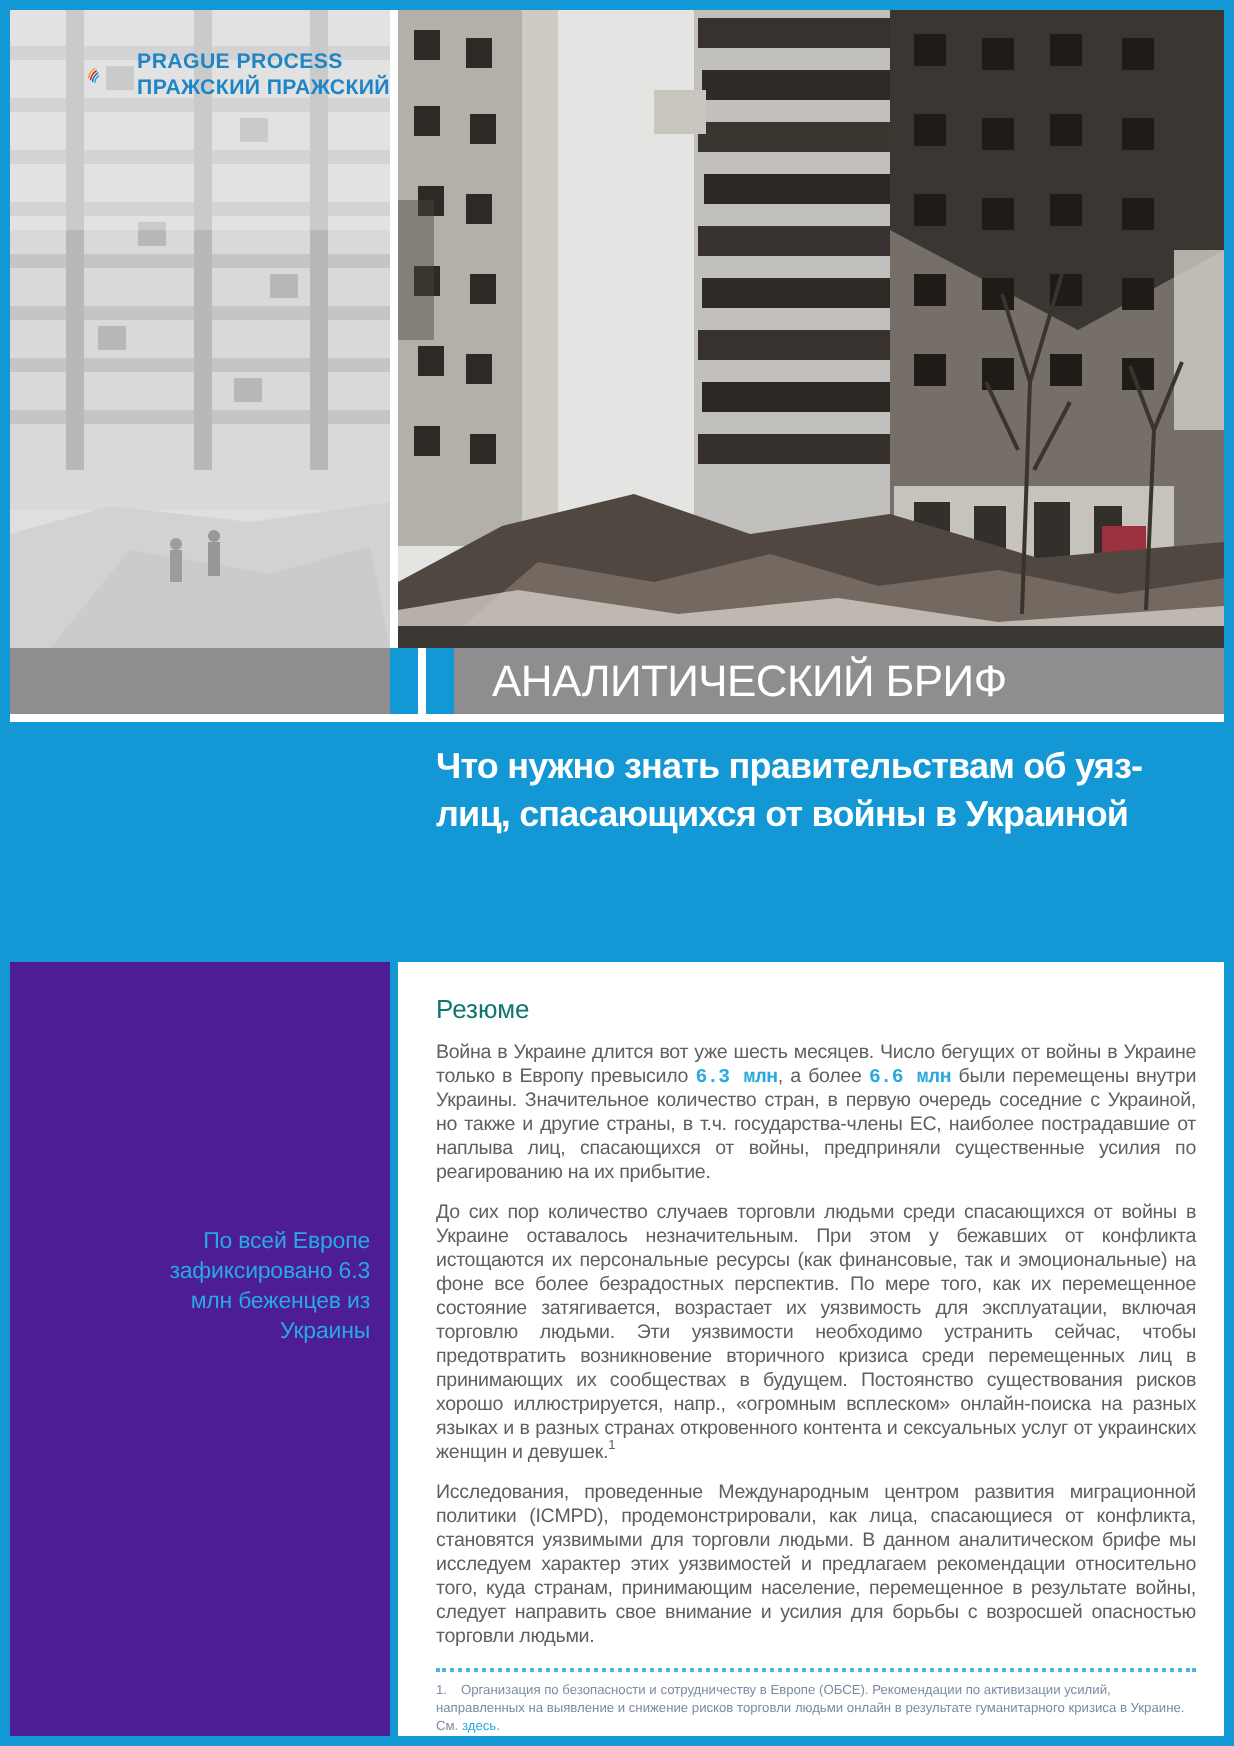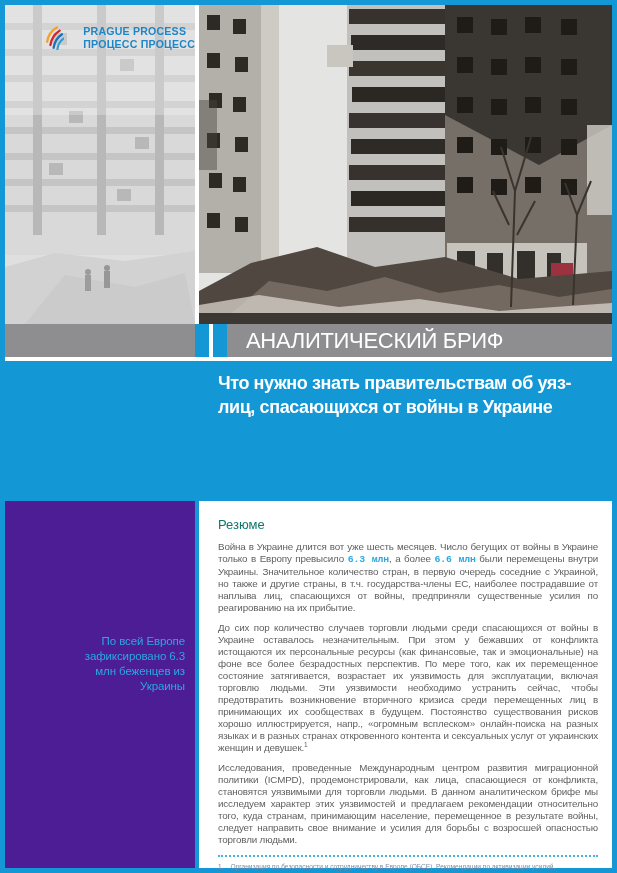--- a/index.html
+++ b/index.html
@@ -20,21 +20,21 @@
   .logo{position:absolute;top:20px;left:38px;display:flex;align-items:center;gap:19px;}
   .logo-text{display:flex;flex-direction:column;line-height:13px;}
   .logo-text span{color:#1e86c7;font-size:10.6px;font-weight:bold;letter-spacing:.2px;white-space:nowrap;}
   
   .gray-row{display:flex;height:33px;gap:14px;}
   .gray-left{width:190px;background:#8e8e90;}
   .gray-right{flex:1;background:#8e8e90;display:flex;align-items:center;padding-left:19px;}
   .gray-right .label{color:#ffffff;font-size:22px;letter-spacing:-.3px;font-weight:400;}
   .white-strip{height:4px;background:#ffffff;}
   
-  .blue-band{height:140px;background:#1397d5;box-sizing:border-box;
+  .blue-band{height:120px;background:#1397d5;box-sizing:border-box;
     padding:11px 14px 0 213px;display:flex;flex-direction:column;}
   .title-line{color:#ffffff;font-weight:bold;font-size:18px;line-height:23.5px;letter-spacing:-.4px;white-space:nowrap;}
   .meta-row{display:flex;justify-content:space-between;align-items:baseline;margin-top:9px;}
   .meta-row .program{color:#ffffff;font-size:10.5px;letter-spacing:-.2px;}
   .meta-row .date{color:#ffffff;font-size:10.5px;letter-spacing:-.2px;}
   
   .bottom-row{flex:1;display:flex;background:#ffffff;min-height:0;}
   .sidebar{width:190px;position:relative;background:#4c1d95;}
   .callout{position:absolute;top:133px;right:10px;width:120px;text-align:right;
     color:#2aa9e0;font-size:11.5px;line-height:15px;letter-spacing:-.1px;}
@@ -100,21 +100,21 @@
       </svg>
       <div class="logo">
         <svg width="46" height="52" viewBox="0 0 46 52">
           <path d="M30 3 Q12 13 9 34" stroke="#f0a22a" stroke-width="5" fill="none" stroke-linecap="round"></path>
           <path d="M36 10 Q19 21 16 41" stroke="#cc2630" stroke-width="5" fill="none" stroke-linecap="round"></path>
           <path d="M41 18 Q26 28 23 47" stroke="#1d71b8" stroke-width="5" fill="none" stroke-linecap="round"></path>
           <path d="M45 27 Q33 35 31 51" stroke="#2d9fd8" stroke-width="4.5" fill="none" stroke-linecap="round"></path>
         </svg>
         <div class="logo-text">
           <span>PRAGUE PROCESS</span>
-          <span>ПРОЦЕСС ПРОЦЕСС</span>
+          <span>ПРАЖСКИЙ ПРАЖСКИЙ</span>
         </div>
       </div>
     </div>
     <div class="col-gap"></div>
     <div class="photo-right">
       <svg viewBox="0 0 413 319" preserveAspectRatio="none">
         <rect width="413" height="319" fill="#e4e5e3"></rect>
 
         <rect x="0" y="0" width="80" height="268" fill="#b3b0aa"></rect>
         <rect x="62" y="0" width="18" height="258" fill="#cecbc5"></rect>
@@ -202,21 +202,21 @@
     <div class="col-gap"></div>
     <div class="gray-right">
       <span class="label">АНАЛИТИЧЕСКИЙ БРИФ</span>
     </div>
   </div>
 
   <div class="white-strip"></div>
 
   <div class="blue-band">
     <div class="title-line">Что нужно знать правительствам об уяз-</div>
-    <div class="title-line">лиц, спасающихся от войны в Украине</div>
+    <div class="title-line">лиц, спасающихся от войны в Украиной</div>
   </div>
 
   <div class="bottom-row">
     <div class="sidebar">
       <div class="callout">По всей Европе зафиксировано 6.3 млн беженцев из Украины</div>
     </div>
     <div class="divider"></div>
     <div class="main">
       <h2 class="summary-heading">Резюме</h2>
 

